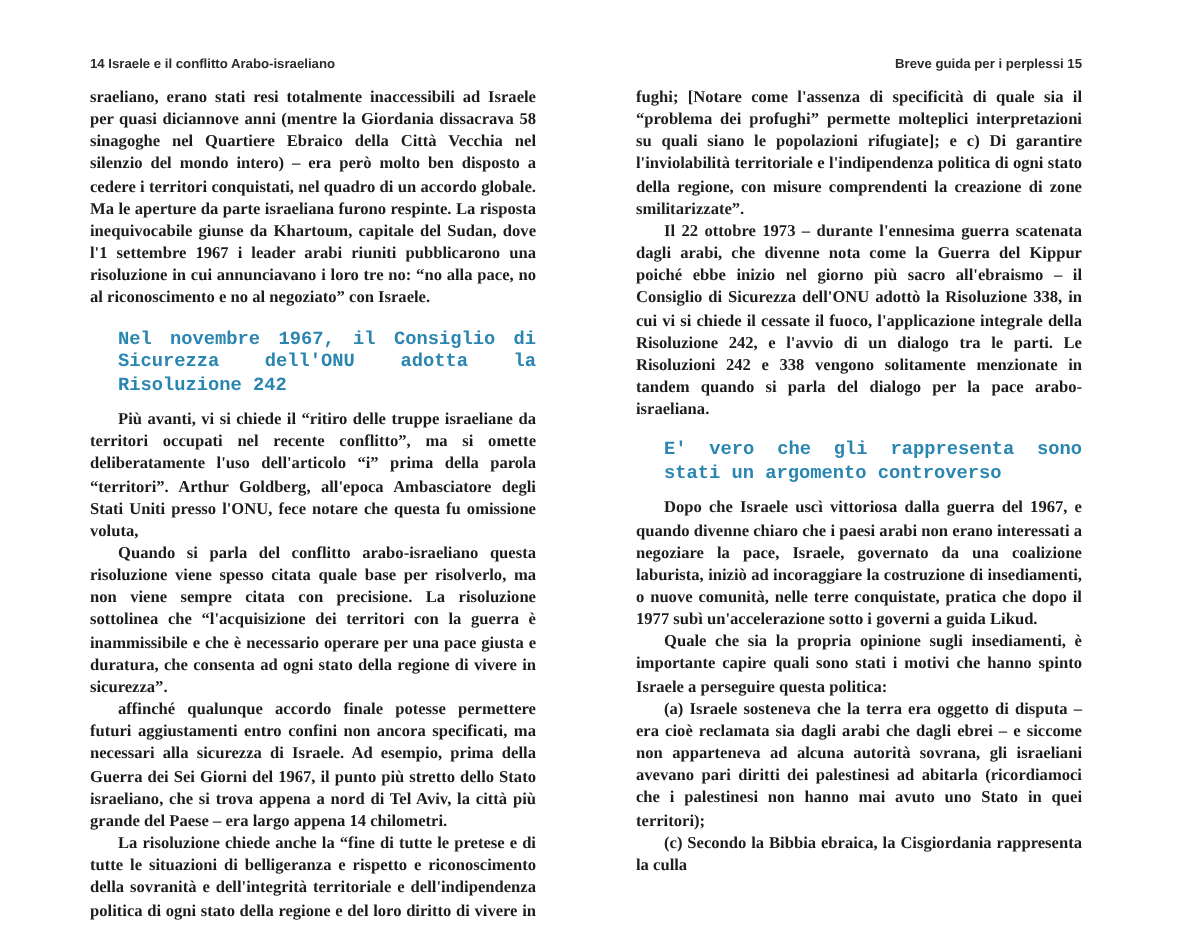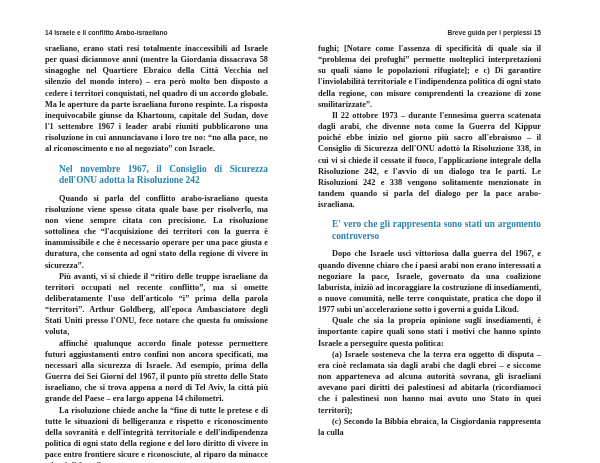--- a/index.html
+++ b/index.html
@@ -25,36 +25,36 @@
     width: 223px;
     font-size: 8.3px; line-height: 11.15px;
     text-align: justify; hyphens: none;
   }
   .left .text { left: 45px; }
   .right .text { left: 32px; }
   .text p { margin: 0; text-indent: 0; font-weight: bold; }
   .text p.indent { text-indent: 14px; }
   .text p.item { text-indent: 14px; }
   h2 {
-    font-family: Liberation Serif, serif;
+    font-family: Liberation Mono, monospace;
     color: #2a86b0; font-weight: bold;
     font-size: 9.4px; line-height: 11.5px;
     margin: 9px 0 6px 14px; padding: 0;
   }
 </style>
 </head>
 <body>
 
 <div class="page left">
   <div class="running-head">14  Israele e il conflitto Arabo-israeliano</div>
   <div class="text">
     <p>sraeliano, erano stati resi totalmente inaccessibili ad Israele per quasi diciannove anni (mentre la Giordania dissacrava 58 sinagoghe nel Quartiere Ebraico della Città Vecchia nel silenzio del mondo intero) – era però molto ben disposto a cedere i territori conquistati, nel quadro di un accordo globale. Ma le aperture da parte israeliana furono respinte. La risposta inequivocabile giunse da Khartoum, capitale del Sudan, dove l'1 settembre 1967 i leader arabi riuniti pubblicarono una risoluzione in cui annunciavano i loro tre no: “no alla pace, no al riconoscimento e no al negoziato” con Israele.</p>
     <h2>Nel novembre 1967, il Consiglio di Sicurezza dell'ONU adotta la Risoluzione 242</h2>
+    <p class="indent">Più avanti, vi si chiede il “ritiro delle truppe israeliane da territori occupati nel recente conflitto”, ma si omette deliberatamente l'uso dell'articolo “i” prima della parola “territori”. Arthur Goldberg, all'epoca Ambasciatore degli Stati Uniti presso l'ONU, fece notare che questa fu omissione voluta,</p>
     <p class="indent">Quando si parla del conflitto arabo-israeliano questa risoluzione viene spesso citata quale base per risolverlo, ma non viene sempre citata con precisione. La risoluzione sottolinea che “l'acquisizione dei territori con la guerra è inammissibile e che è necessario operare per una pace giusta e duratura, che consenta ad ogni stato della regione di vivere in sicurezza”.</p>
-    <p class="indent">Più avanti, vi si chiede il “ritiro delle truppe israeliane da territori occupati nel recente conflitto”, ma si omette deliberatamente l'uso dell'articolo “i” prima della parola “territori”. Arthur Goldberg, all'epoca Ambasciatore degli Stati Uniti presso l'ONU, fece notare che questa fu omissione voluta,</p>
     <p class="indent">affinché qualunque accordo finale potesse permettere futuri aggiustamenti entro confini non ancora specificati, ma necessari alla sicurezza di Israele. Ad esempio, prima della Guerra dei Sei Giorni del 1967, il punto più stretto dello Stato israeliano, che si trova appena a nord di Tel Aviv, la città più grande del Paese – era largo appena 14 chilometri.</p>
     <p class="indent">La risoluzione chiede anche la “fine di tutte le pretese e di tutte le situazioni di belligeranza e rispetto e riconoscimento della sovranità e dell'integrità territoriale e dell'indipendenza politica di ogni stato della regione e del loro diritto di vivere in pace entro frontiere sicure e riconosciute, al riparo da minacce ed atti di forza”.</p>
     <p class="indent">E, non per ultimo, vi si “afferma inoltre la necessità: a) Di garantire la libertà di navigazione sulle vie d'acqua internazionali della regione; b) Di realizzare una giusta soluzione del problema dei pro-</p>
   </div>
 </div>
 
 <div class="page right">
   <div class="running-head">Breve guida per i perplessi  15</div>
   <div class="text">
     <p>fughi; [Notare come l'assenza di specificità di quale sia il “problema dei profughi” permette molteplici interpretazioni su quali siano le popolazioni rifugiate]; e c) Di garantire l'inviolabilità territoriale e l'indipendenza politica di ogni stato della regione, con misure comprendenti la creazione di zone smilitarizzate”.</p>

